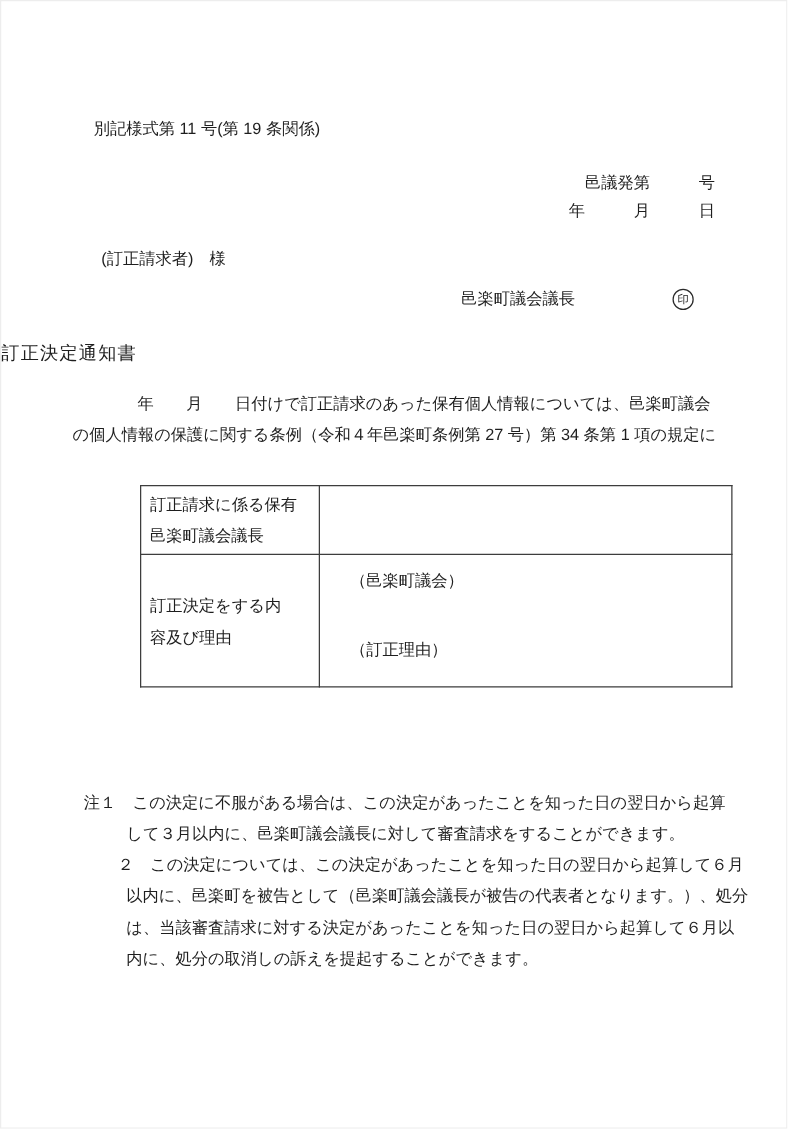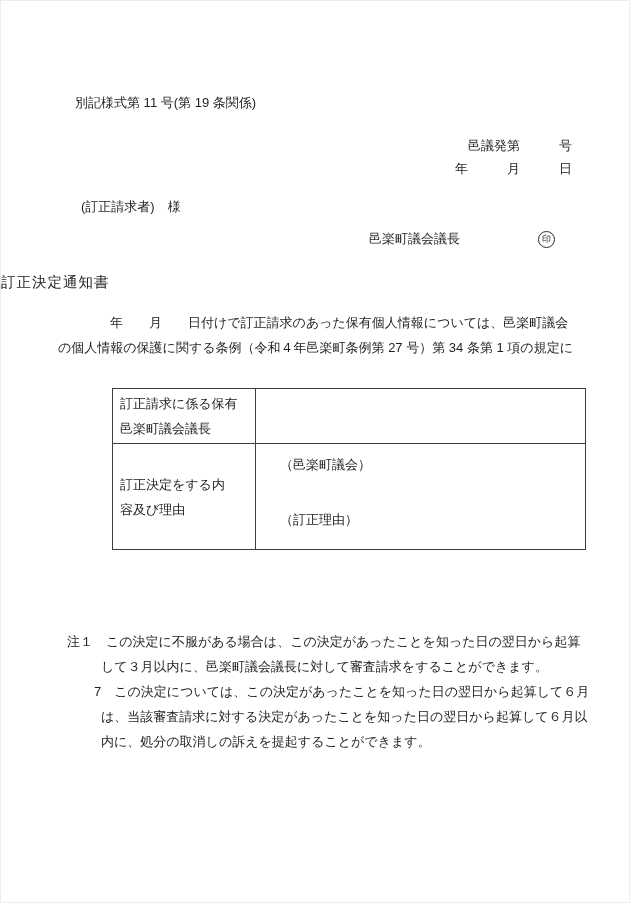--- a/index.html
+++ b/index.html
@@ -112,18 +112,19 @@
           <div class="value-item-2">（訂正理由）</div>
         </div>
       </td>
     </tr>
   </tbody>
     </table>
 
   <div class="abs" id="notes">
     <div class="pre ml66">注１　この決定に不服がある場合は、この決定があったことを知った日の翌日から起算</div>
     <div class="pre ml100">して３月以内に、邑楽町議会議長に対して審査請求をすることができます。</div>
-    <div class="pre ml93">7　この決定については、この決定があったことを知った日の翌日から起算して６月</div>
+    <div class="pre ml93">２　この決定については、この決定があったことを知った日の翌日から起算して６月</div>
+    <div class="pre ml100">以内に、邑楽町を被告として（邑楽町議会議長が被告の代表者となります。）、処分</div>
     <div class="pre ml100">は、当該審査請求に対する決定があったことを知った日の翌日から起算して６月以</div>
     <div class="pre ml100">内に、処分の取消しの訴えを提起することができます。</div>
   </div>
 
 </div>
 
 </body></html>

